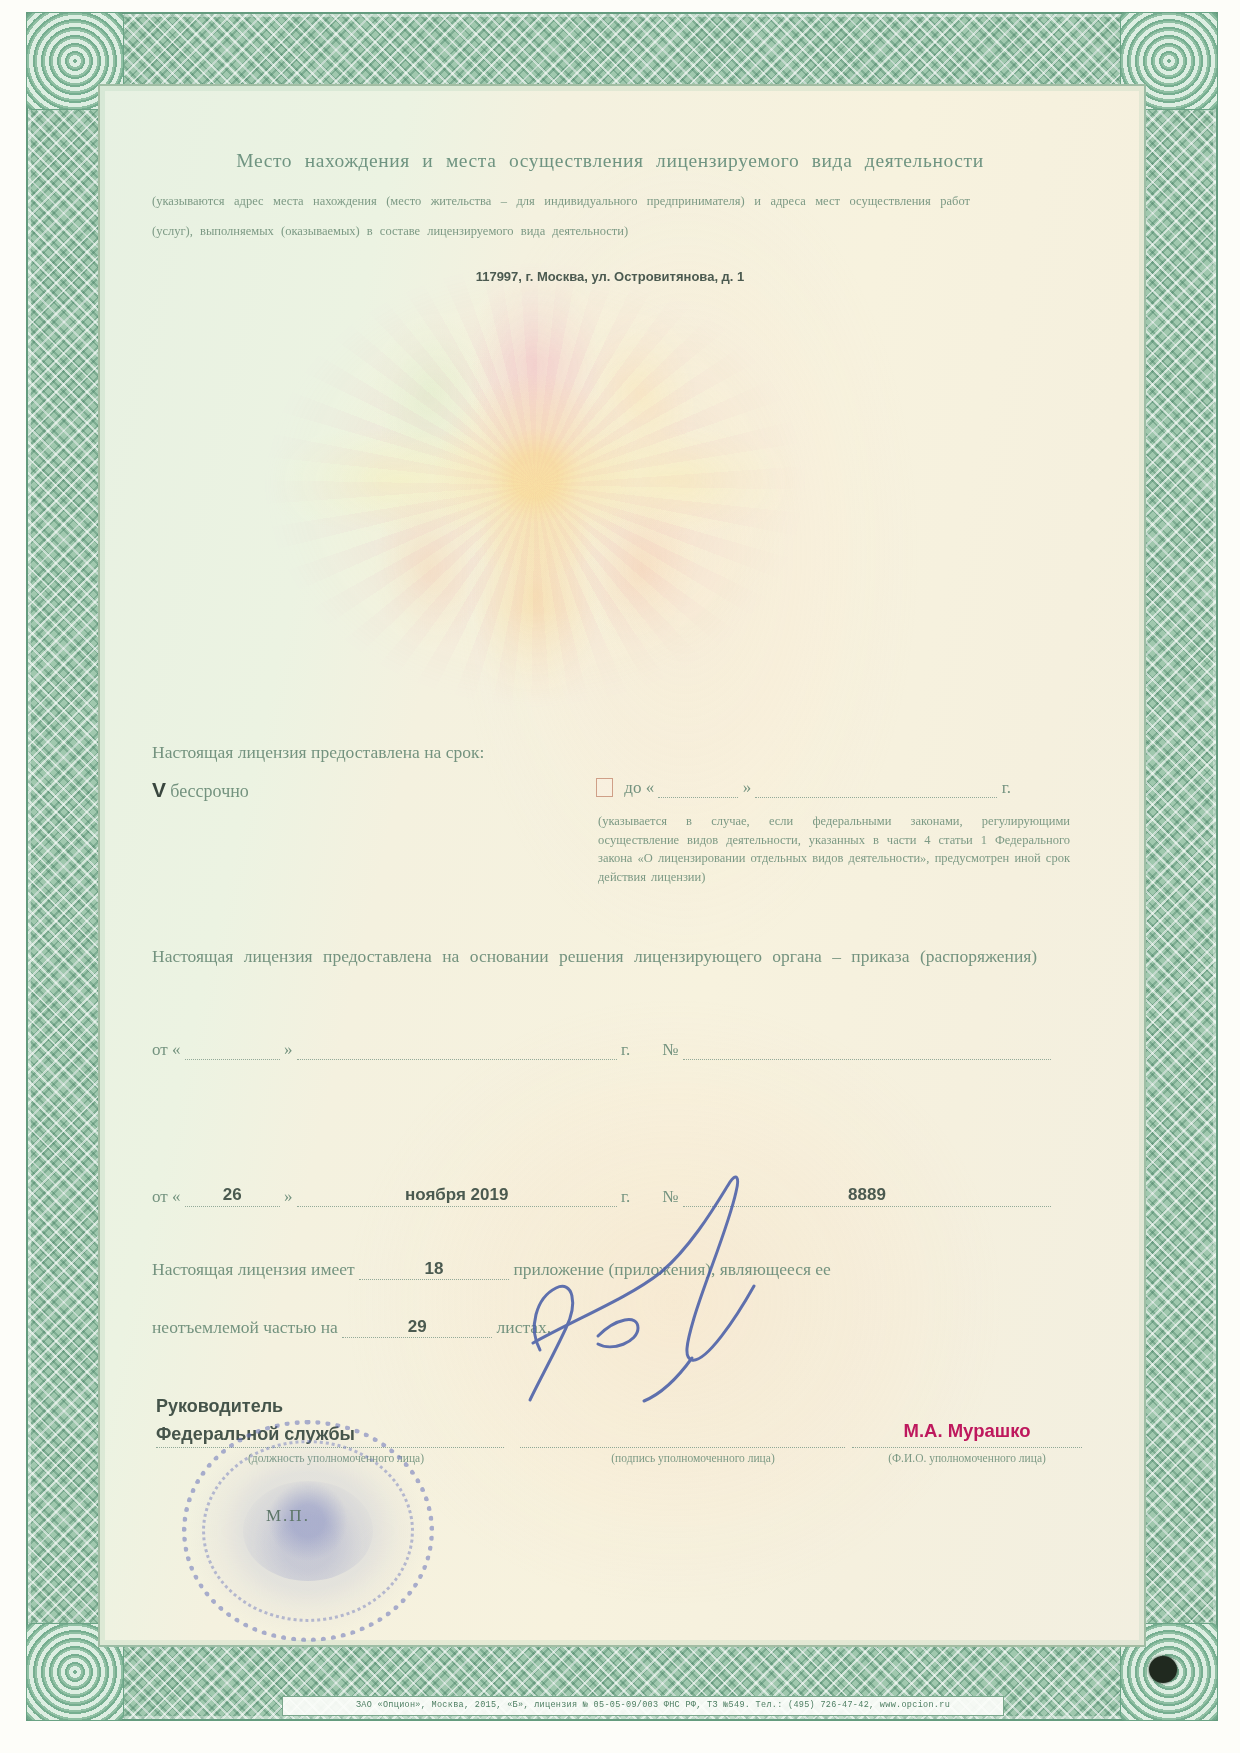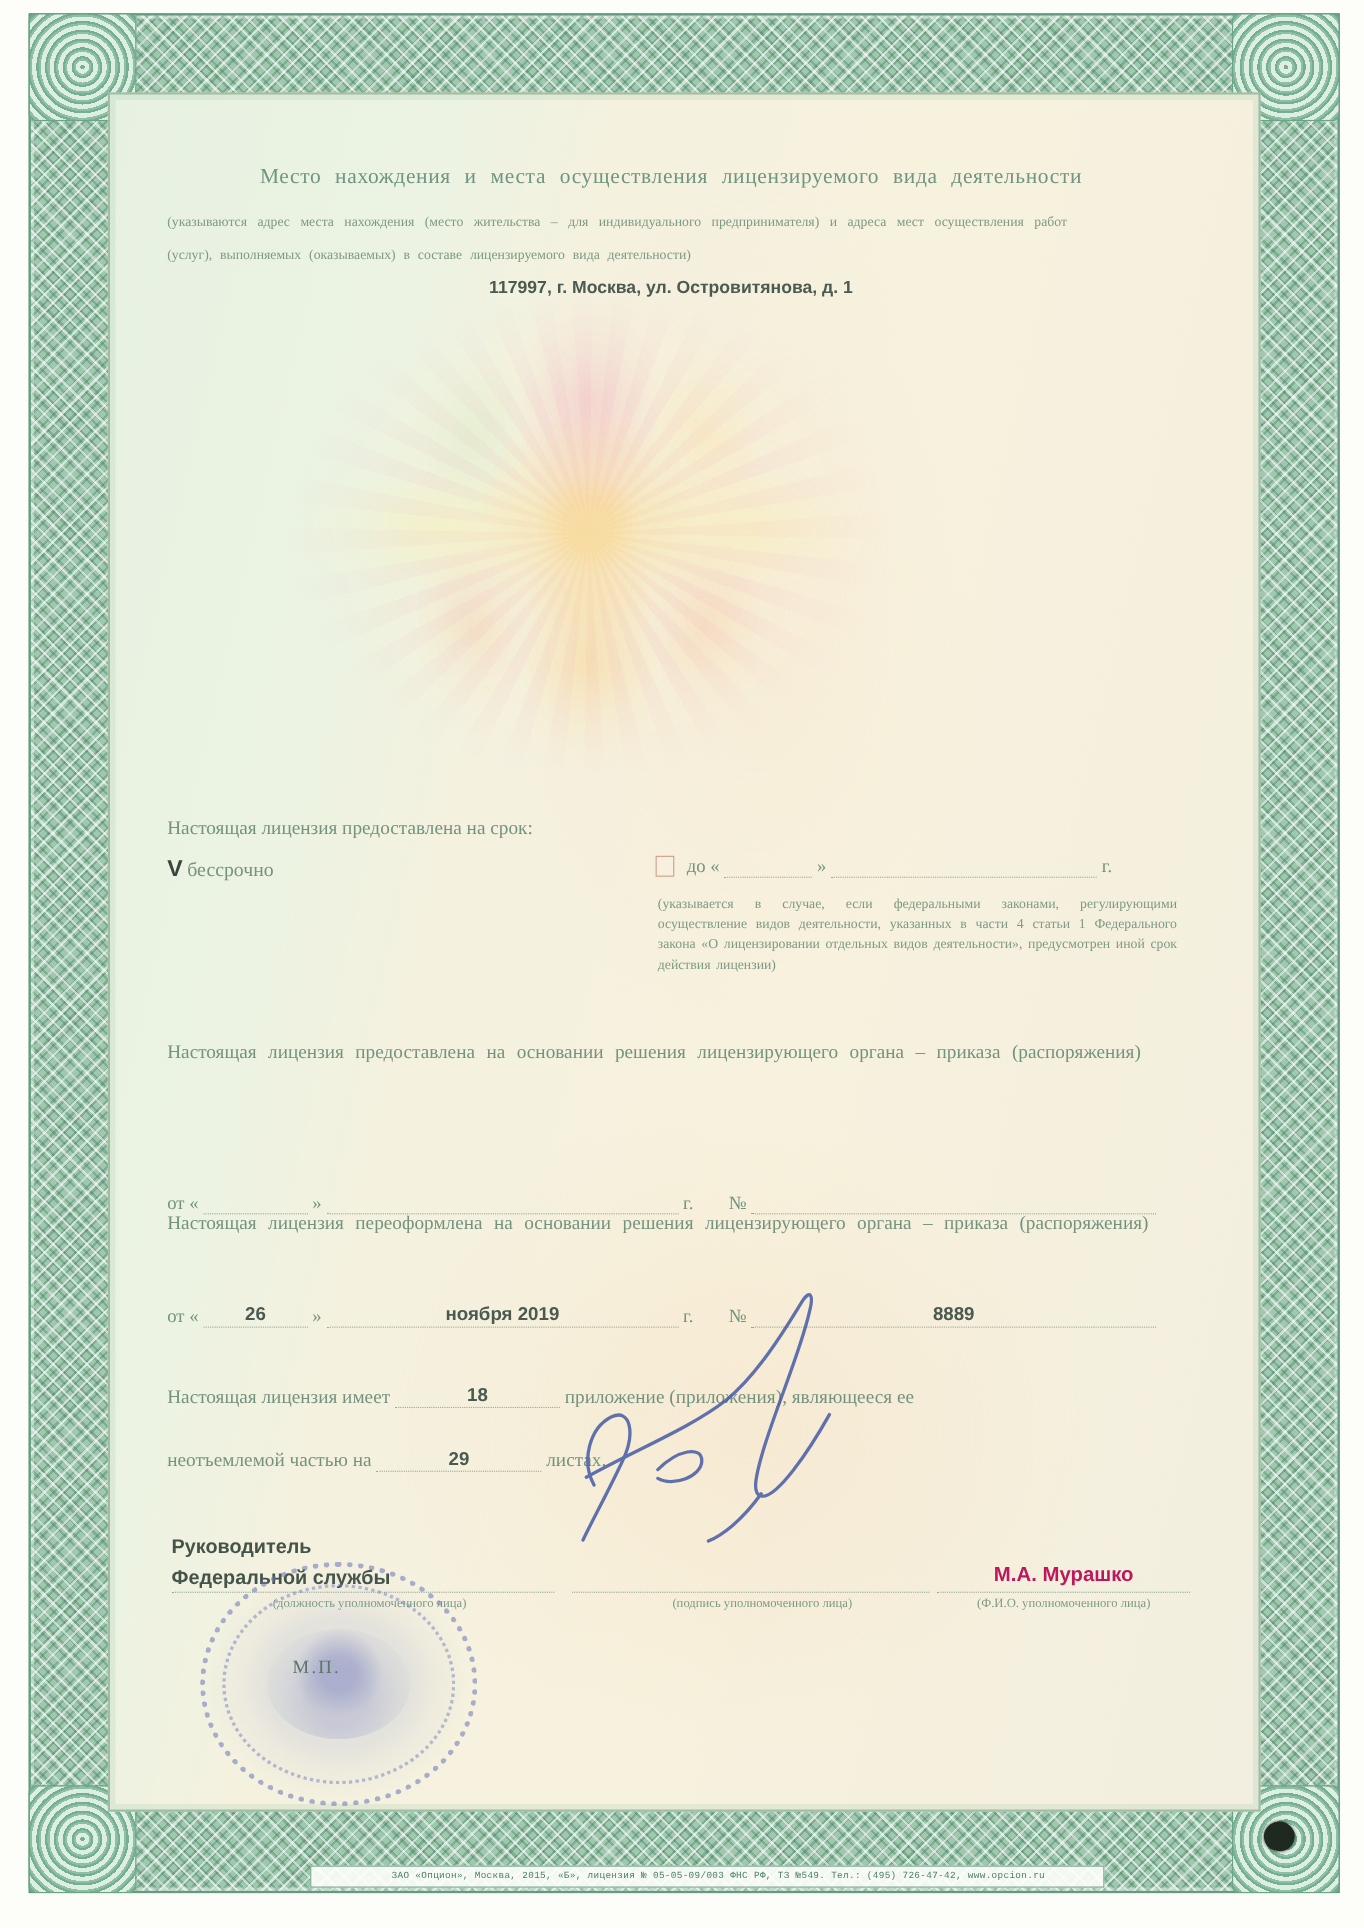--- a/index.html
+++ b/index.html
@@ -90,21 +90,21 @@
   <div class="corner" style="left:26px;top:12px;"></div>
   <div class="corner" style="right:22px;top:12px;"></div>
   <div class="corner" style="left:26px;bottom:32px;"></div>
   <div class="corner" style="right:22px;bottom:32px;"></div>
 
   <div class="paper"></div>
   <div class="rosette"></div>
 
   <div class="abs small-note" style="left:152px;top:186px;width:818px;">(указываются адрес места нахождения (место жительства – для индивидуального предпринимателя) и адреса мест осуществления работ (услуг),  выполняемых (оказываемых) в составе лицензируемого вида деятельности)</div>
   <div class="abs heading" style="left:140px;top:150px;width:940px;">Место нахождения и места осуществления лицензируемого вида деятельности</div>
-  <div class="abs bold-fill center" style="left:140px;top:253px;width:940px;font-size:16px;">117997, г. Москва, ул. Островитянова, д. 1</div>
+  <div class="abs bold-fill center" style="left:140px;top:269px;width:940px;font-size:13px;">117997, г. Москва, ул. Островитянова, д. 1</div>
 
   <div class="abs form-text" style="left:152px;top:742px;font-size:17.5px;">Настоящая лицензия предоставлена на срок:</div>
 
   <div class="abs row" style="left:152px;top:778px;">
     <span class="vmark">V</span>
     <span style="font-size:18px;">бессрочно</span>
   </div>
 
   <div class="abs row" style="left:596px;top:776px;">
     <span class="chk"></span>
@@ -113,32 +113,31 @@
     <span class="blank" style="width:80px;"></span>
     <span>»</span>
     <span class="blank" style="width:242px;"></span>
     <span>г.</span>
   </div>
 
   <div class="abs fine" style="left:598px;top:812px;width:472px;">(указывается в случае, если федеральными законами, регулирующими осуществление видов деятельности, указанных в части 4 статьи 1 Федерального закона «О лицензировании отдельных видов деятельности», предусмотрен иной срок действия лицензии)</div>
 
   <div class="abs para" style="left:152px;top:940px;width:925px;">Настоящая лицензия предоставлена на основании решения лицензирующего органа – приказа (распоряжения)</div>
 
-  <div class="abs row" style="left:152px;top:1038px;margin-top:44px;">
+  <div class="abs row" style="left:152px;top:1038px;">
     <span>от</span>
     <span>«</span>
     <span class="blank" style="width:95px;"><span class="bold-fill" style="font-size:17px;"></span></span>
     <span>»</span>
     <span class="blank" style="width:320px;"><span class="bold-fill" style="font-size:17px;"></span></span>
     <span>г.</span>
     <span style="margin-left:28px;">№</span>
     <span class="blank" style="width:368px;"><span class="bold-fill" style="font-size:17px;"></span></span>
   </div>
 
-  <div class="abs para" style="left:152px;top:1095px;width:925px;">Настоящая лицензия переоформлена на основании решения лицензирующего органа – приказа (распоряжения)</div>
 
   <div class="abs row" style="left:152px;top:1185px;">
     <span>от</span>
     <span>«</span>
     <span class="blank" style="width:95px;"><span class="bold-fill" style="font-size:17px;">26</span></span>
     <span>»</span>
     <span class="blank" style="width:320px;"><span class="bold-fill" style="font-size:17px;">ноября 2019</span></span>
     <span>г.</span>
     <span style="margin-left:28px;">№</span>
     <span class="blank" style="width:368px;"><span class="bold-fill" style="font-size:17px;">8889</span></span>

